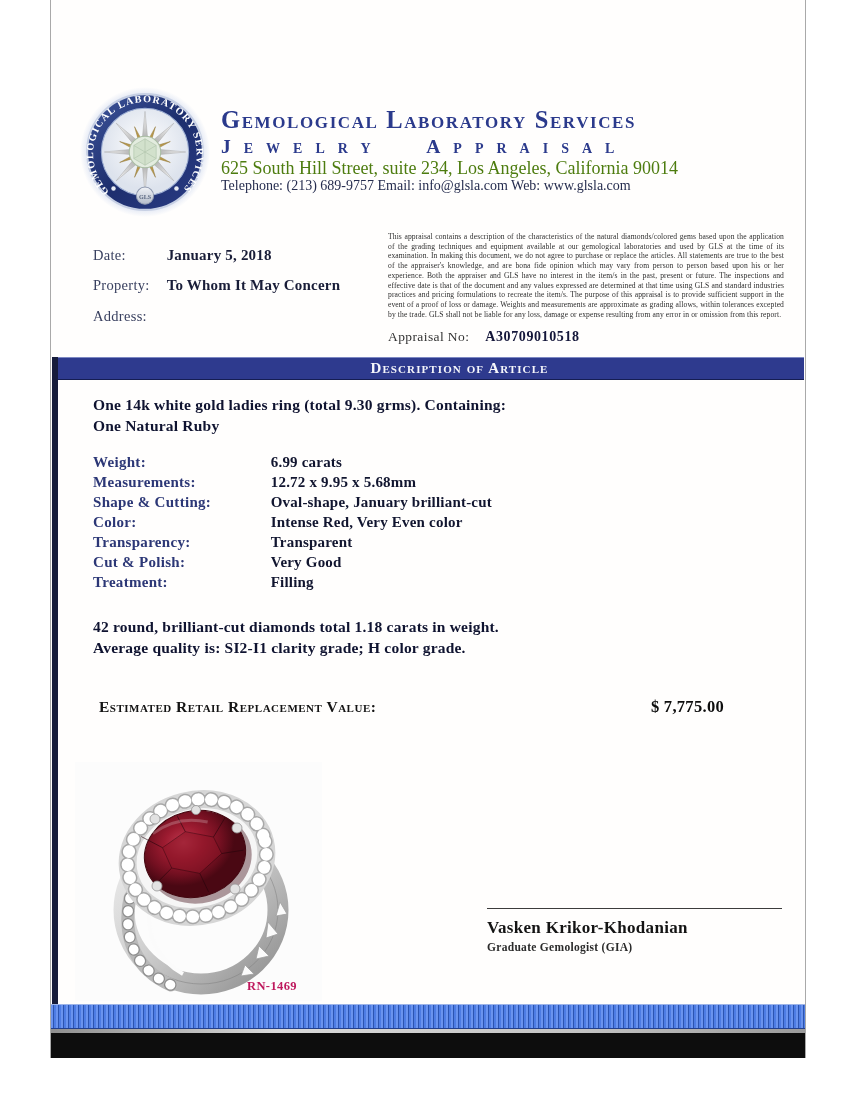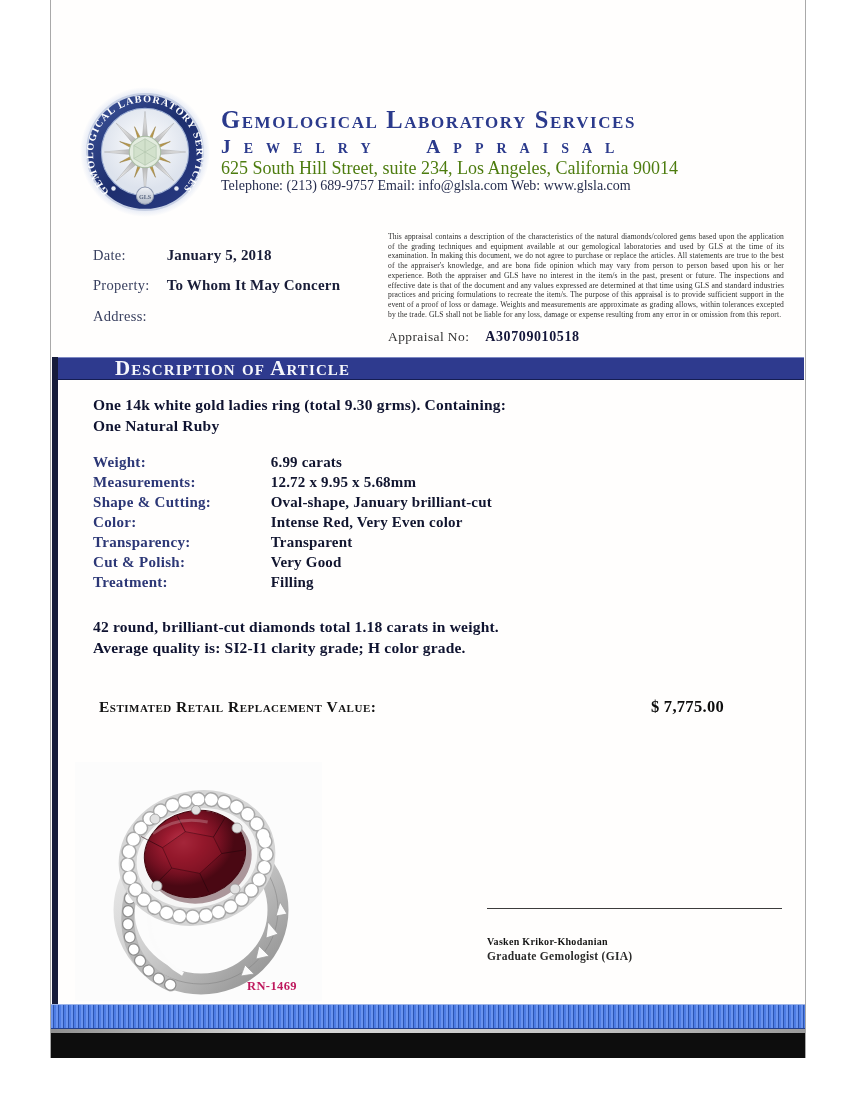--- a/index.html
+++ b/index.html
@@ -40,21 +40,21 @@
   .appraisal-row .a-value{font-weight:bold;color:#14163a;font-size:14px;margin-left:16px;letter-spacing:.6px;}
   
   .left-rule{position:absolute;left:1px;top:357px;width:6px;height:649px;background:#171c3b;}
   .desc-bar{
     position:absolute;left:7px;top:357px;right:1px;height:23px;
     background:#2e3a8e;border-top:1px solid #7d88c2;border-bottom:1px solid #151d52;
     box-sizing:border-box;
   }
   .desc-bar .bar-title{
     font-variant:small-caps;font-weight:bold;color:#f5f6fb;
-    font-size:21px;letter-spacing:1.1px;line-height:21px;padding-left:57px;display:block;
+    font-size:15px;letter-spacing:1.1px;line-height:21px;padding-left:57px;display:block;text-align:center;
   }
   .item-para{position:absolute;left:42px;top:395px;width:640px;
     font-weight:bold;font-size:15.5px;color:#0f1330;line-height:20.5px;letter-spacing:.2px;}
   .specs{position:absolute;left:42px;top:452px;}
   .spec-row{line-height:20px;font-size:15px;font-weight:bold;white-space:nowrap;}
   .spec-label{display:inline-block;width:174px;color:#2c3776;letter-spacing:.3px;}
   .spec-value{color:#11152f;letter-spacing:.2px;}
   .diamonds-para{position:absolute;left:42px;top:617px;width:640px;
     font-weight:bold;font-size:15.5px;color:#0f1330;line-height:20.5px;letter-spacing:.2px;}
   .value-row{
@@ -65,21 +65,21 @@
   .value-amount{font-weight:bold;font-size:16.5px;color:#0d0d0d;letter-spacing:.3px;}
   
   .photo{position:absolute;left:24px;top:762px;width:247px;height:239px;background:#fcfcfc;}
   .photo svg{display:block;width:100%;height:100%;}
   .photo-caption{
     position:absolute;right:25px;bottom:7px;
     font-weight:bold;font-size:12.5px;color:#be185d;letter-spacing:.4px;
   }
   
   .signature{position:absolute;left:436px;top:908px;width:295px;border-top:1.5px solid #3c3c3c;}
-  .sig-name{font-weight:bold;font-size:10px;color:#141414;margin-top:27px;letter-spacing:.3px;}
+  .sig-name{font-weight:bold;font-size:17px;color:#141414;margin-top:9px;letter-spacing:.3px;}
   .sig-title{font-weight:bold;font-size:11.5px;color:#2b2b2b;margin-top:3px;letter-spacing:.3px;}
   
   .ribbon{
     position:absolute;left:0;top:1004px;width:100%;height:25px;
     background:repeating-linear-gradient(90deg,
       #6a93ee 0px,#6a93ee 2px,#2c54b0 2px,#2c54b0 3px,#4d7ce4 3px,#4d7ce4 5px);
     border-top:1px solid #9db4e8;border-bottom:1px solid #24408c;box-sizing:border-box;
   }
   .silver-strip{position:absolute;left:0;top:1029px;width:100%;height:4px;
     background:linear-gradient(90deg,#8f8f8f,#d9d9d9 30%,#c3c3c3 70%,#9b9b9b);}

